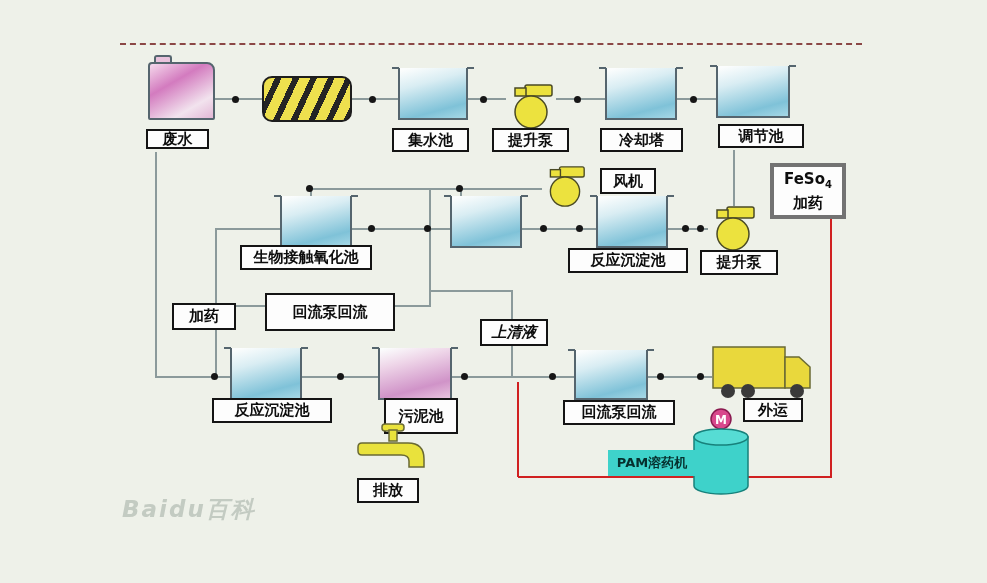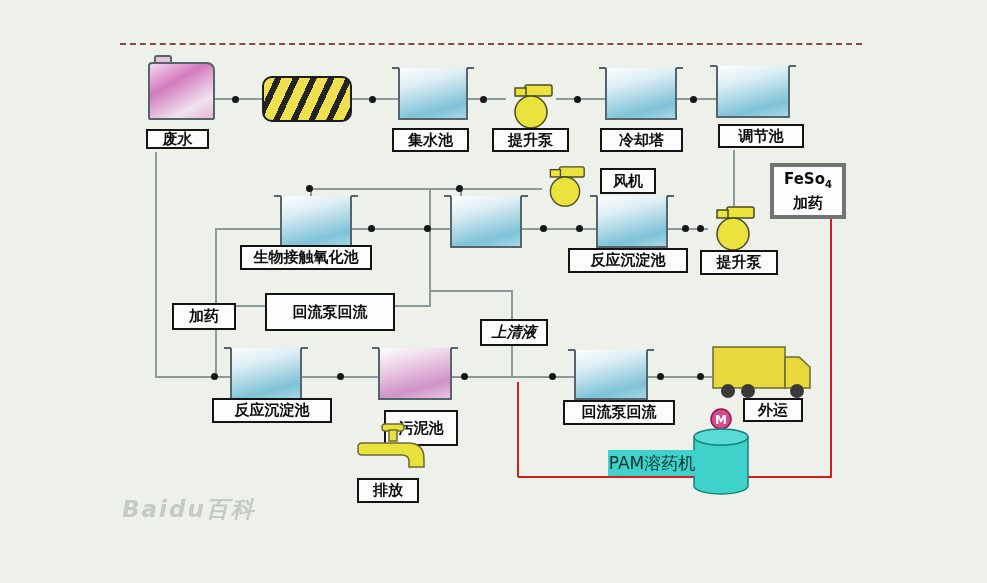--- a/index.html
+++ b/index.html
@@ -39,21 +39,21 @@
   .equip { position:absolute; }
   .equip svg { display:block; }
 
   .feso4-box { position:absolute; background:#fdfdfd; border:4px solid #737373;
                display:flex; flex-direction:column; align-items:center; justify-content:center;
                font-weight:700; font-size:15px; color:#0d0d0d; line-height:1.5; }
   .feso4-box sub { font-size:10px; }
 
   .pam-strip { position:absolute; background:#3ed2ca; color:#06302e;
                display:flex; align-items:center; justify-content:center;
-               font-weight:400; font-size:17px; }
+               font-weight:700; font-size:13px; }
 
   .watermark { position:absolute; font-size:23px; font-weight:700; font-style:italic;
                color:rgba(160,172,162,0.55); letter-spacing:2px;margin-top:28px; }
 </style>
 </head>
 <body>
 
 <div class="stage">
 
   <div class="dashed-top"></div>
@@ -215,21 +215,21 @@
   <div class="tank" style="left:230px;top:348px;width:72px;height:52px;">
       <div class="fill blue"></div>
     </div>
   <div class="lbl" style="left:212px;top:398px;width:120px;height:25px;">
     <span>反应沉淀池</span>
   </div>
 
   <div class="tank" style="left:378px;top:348px;width:74px;height:52px;">
       <div class="fill pink"></div>
     </div>
-  <div class="lbl" style="left:384px;top:410px;width:74px;height:36px;">
+  <div class="lbl" style="left:384px;top:398px;width:74px;height:36px;">
     <span>污泥池</span>
   </div>
 
   <div class="tank" style="left:574px;top:350px;width:74px;height:50px;">
       <div class="fill blue"></div>
     </div>
   <div class="lbl" style="left:563px;top:400px;width:112px;height:25px;">
     <span>回流泵回流</span>
   </div>
 

